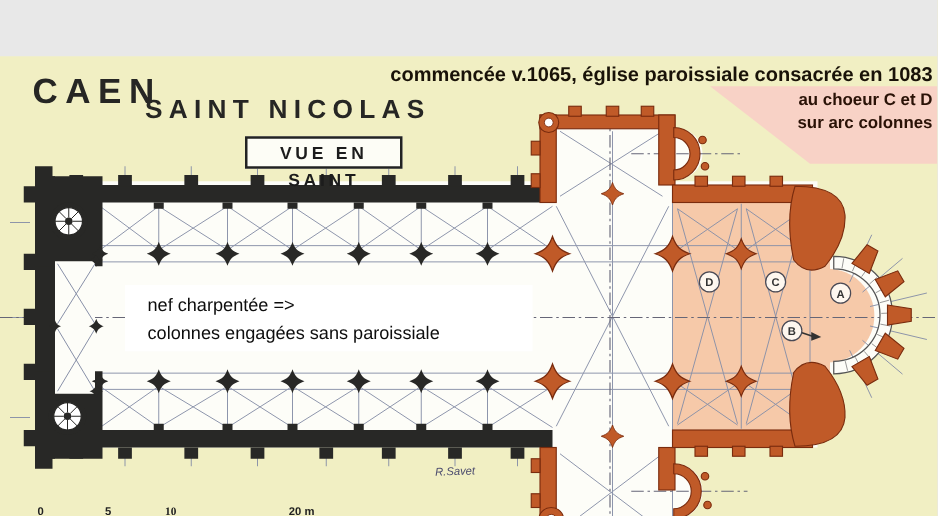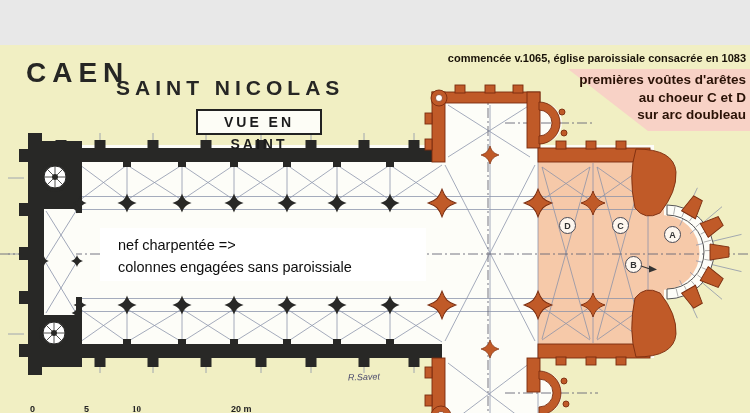--- a/index.html
+++ b/index.html
@@ -4,21 +4,21 @@
 <style>
   html,body{margin:0;padding:0;background:#e8e8e8;}
   #stage{position:relative;width:750px;height:413px;background:#f1efc3;overflow:hidden;
          font-family:"Liberation Sans",sans-serif;color:#141414;margin-top:45px;}
   #plan-svg{position:absolute;left:0;top:0;width:750px;height:413px;}
   .abs{position:absolute;}
   .title-city{left:26px;top:12px;font-size:28px;font-weight:bold;letter-spacing:6px;color:#262624;}
   .title-church{left:116px;top:31px;font-size:21px;font-weight:bold;letter-spacing:5px;color:#262624;}
   .view-label{left:196px;top:64px;width:122px;height:22px;background:#fdfdf6;border:2.5px solid #222;
               font-size:14px;font-weight:bold;letter-spacing:3px;text-align:center;line-height:22px;color:#1c1c1c;}
-  .history-line{right:4px;top:7px;font-size:11px;font-weight:bold;white-space:nowrap;color:#191208;}
+  .history-line{right:4px;top:7px;font-size:16px;font-weight:bold;white-space:nowrap;color:#191208;}
   .vault-note{right:4px;top:26px;text-align:right;font-size:13.5px;font-weight:bold;line-height:17.5px;color:#2a1206;}
   .nave-band{left:100px;top:183px;width:326px;height:53px;background:#ffffff;}
   .nave-note{left:118px;top:189px;font-size:14.5px;font-weight:normal;line-height:22px;color:#0d0d0d;white-space:nowrap;}
   .marker{position:absolute;width:15px;height:15px;border:1.3px solid #4a4a55;border-radius:50%;
           background:rgba(255,252,246,.9);font-size:9px;font-weight:bold;color:#333;
           display:flex;align-items:center;justify-content:center;}
   .signature{left:348px;top:327px;font-size:9px;font-style:italic;color:#4c4c6e;transform:rotate(-2deg);}
   .scale-label{font-size:9px;font-weight:bold;color:#222;}
   .sl-0{left:30px;top:359px;} .sl-5{left:84px;top:359px;} .sl-10{left:132px;top:359px;font-family:Liberation Serif, serif;} .sl-20{left:231px;top:359px;}
 </style>
@@ -266,23 +266,22 @@
     </g>
   </svg>
 
   <div class="abs title-city">CAEN</div>
   <div class="abs title-church">SAINT NICOLAS</div>
   <div class="abs view-label">VUE EN SAINT</div>
 
   <div class="abs history-line">commencée v.1065, église paroissiale consacrée en 1083</div>
 
   <div class="abs vault-note">
-    <div>premières voûtes d'arêtes</div>
     <div>au choeur C et D</div>
-    <div>sur arc doubleau</div>
+    <div>sur arc colonnes</div>
   </div>
 
   <div class="abs nave-band"></div>
   <div class="abs nave-note">
     <div>nef charpentée =&gt;</div>
     <div>colonnes engagées sans paroissiale</div>
   </div>
 
   <div class="marker" style="left:559px;top:172px;">D</div>
   <div class="marker" style="left:612px;top:172px;">C</div>

